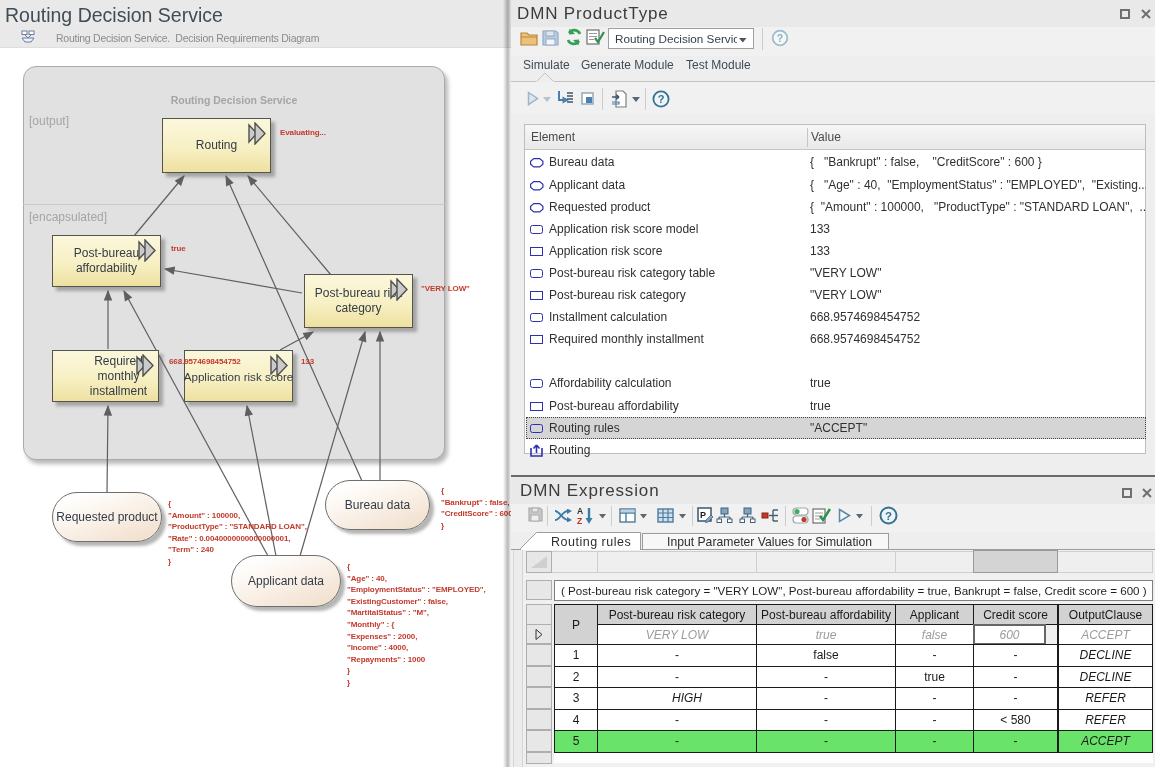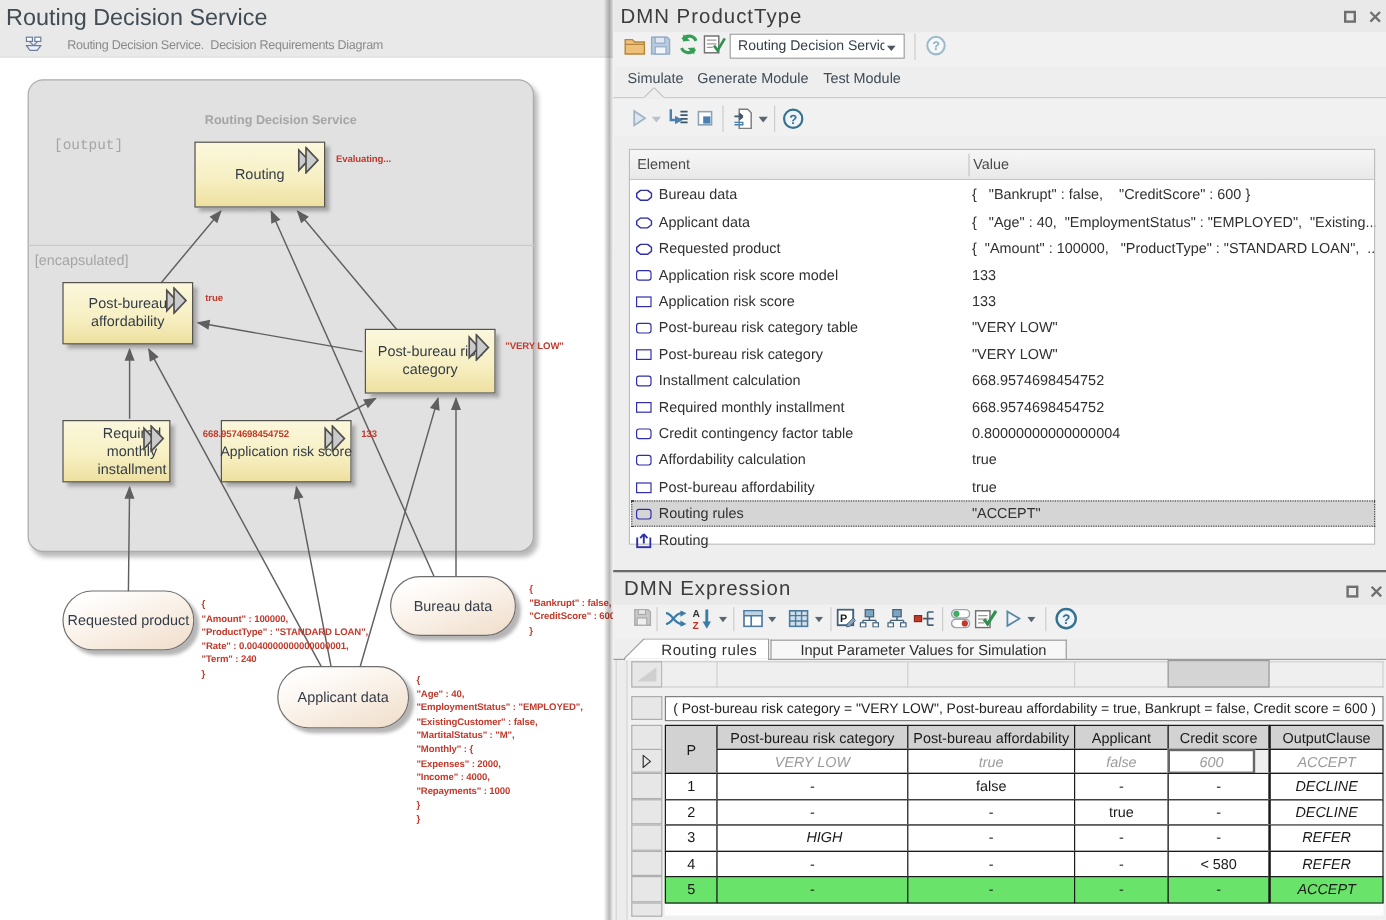--- a/index.html
+++ b/index.html
@@ -76,21 +76,21 @@
     <rect x="8" y="1" width="5" height="3.5" fill="#fff" stroke="#6a7fa0" stroke-width="1"></rect>
     <path d="M3.5 4.5 L7 8 M10.5 4.5 L7 8" stroke="#6a7fa0" fill="none"></path>
     <path d="M1 8 L13 8 L10 12 L4 12 Z" fill="#eef2ff" stroke="#6a7fa0"></path>
   </svg>
   <div id="lsub">Routing Decision Service.&nbsp; Decision Requirements Diagram</div>
 
   <div id="dsbox">
     <div class="nm">Routing Decision Service</div>
   </div>
   <div id="dsdiv"></div>
-  <div class="seclbl" style="left:45px; top:114px;font-family:Liberation Mono, monospace;">[output]</div>
+  <div class="seclbl" style="left:29px; top:114px;">[output]</div>
   <div class="seclbl" style="left:29px; top:210px;">[encapsulated]</div>
 
   <svg class="abs" style="left:0;top:0;" width="506" height="767" viewBox="0 0 506 767">
     <defs>
       <marker id="ah" markerWidth="10" markerHeight="8" refX="8.5" refY="4" orient="auto">
         <path d="M0.5 0.5 L9.5 4 L0.5 7.5 Z" fill="#5f5f5f"></path>
       </marker>
     </defs>
     <g stroke="#5f5f5f" stroke-width="1.2" fill="none">
       <line x1="134" y1="236" x2="184" y2="176" marker-end="url(#ah)"></line>
@@ -118,21 +118,21 @@
       <path d="M2 3 L10 11.5 L2 20 Z" fill="#cbcbcb" stroke="#4f4f4f" stroke-width="1.4"></path>
       <path d="M8 1 L18 11.5 L8 22 Z" fill="#cbcbcb" stroke="#4f4f4f" stroke-width="1.4"></path>
     </svg>
   </div>
   <div class="dn" style="left:52px; top:235px; width:109px; height:52px;">Post-bureau<br>affordability
     <svg class="ff" width="20" height="23" viewBox="0 0 20 23">
       <path d="M2 3 L10 11.5 L2 20 Z" fill="#cbcbcb" stroke="#4f4f4f" stroke-width="1.4"></path>
       <path d="M8 1 L18 11.5 L8 22 Z" fill="#cbcbcb" stroke="#4f4f4f" stroke-width="1.4"></path>
     </svg>
   </div>
-  <div class="dn" style="left:52px; top:350px; width:90px; height:52px;padding-left:26px;">Required monthly<br>installment
+  <div class="dn" style="left:52px; top:350px; width:107px; height:52px;padding-left:26px;">Required monthly<br>installment
     <svg class="ff" width="20" height="23" viewBox="0 0 20 23">
       <path d="M2 3 L10 11.5 L2 20 Z" fill="#cbcbcb" stroke="#4f4f4f" stroke-width="1.4"></path>
       <path d="M8 1 L18 11.5 L8 22 Z" fill="#cbcbcb" stroke="#4f4f4f" stroke-width="1.4"></path>
     </svg>
   </div>
   <div class="dn" style="left:184px; top:350px; width:109px; height:52px; white-space:nowrap; font-size:11.6px;">Application risk score
     <svg class="ff" width="20" height="23" viewBox="0 0 20 23">
       <path d="M2 3 L10 11.5 L2 20 Z" fill="#cbcbcb" stroke="#4f4f4f" stroke-width="1.4"></path>
       <path d="M8 1 L18 11.5 L8 22 Z" fill="#cbcbcb" stroke="#4f4f4f" stroke-width="1.4"></path>
     </svg>
@@ -302,25 +302,20 @@
     <div class="srow" style="top:181px;">
           <span class="ic rr"></span>
           <span class="nm">Installment calculation</span>
           <span class="vl">668.9574698454752</span>
         </div>
     <div class="srow" style="top:203px;">
           <span class="ic"></span>
           <span class="nm">Required monthly installment</span>
           <span class="vl">668.9574698454752</span>
         </div>
-    <div class="srow" style="top:225px;">
-          <span class="ic rr"></span>
-          <span class="nm">Credit contingency factor table</span>
-          <span class="vl">0.80000000000000004</span>
-        </div>
     <div class="srow" style="top:247px;">
           <span class="ic rr"></span>
           <span class="nm">Affordability calculation</span>
           <span class="vl">true</span>
         </div>
     <div class="srow" style="top:270px;">
           <span class="ic"></span>
           <span class="nm">Post-bureau affordability</span>
           <span class="vl">true</span>
         </div>

